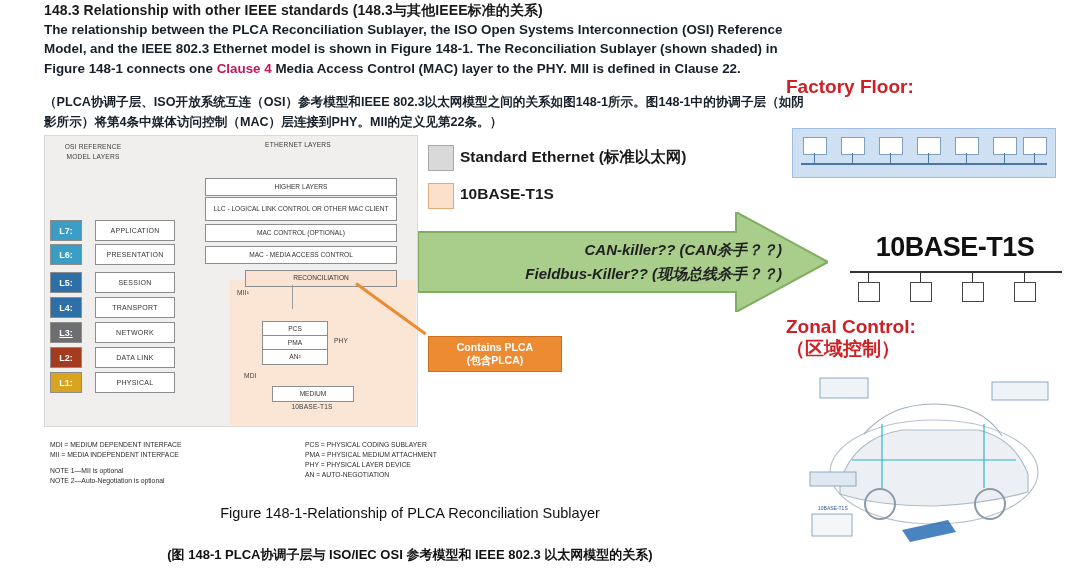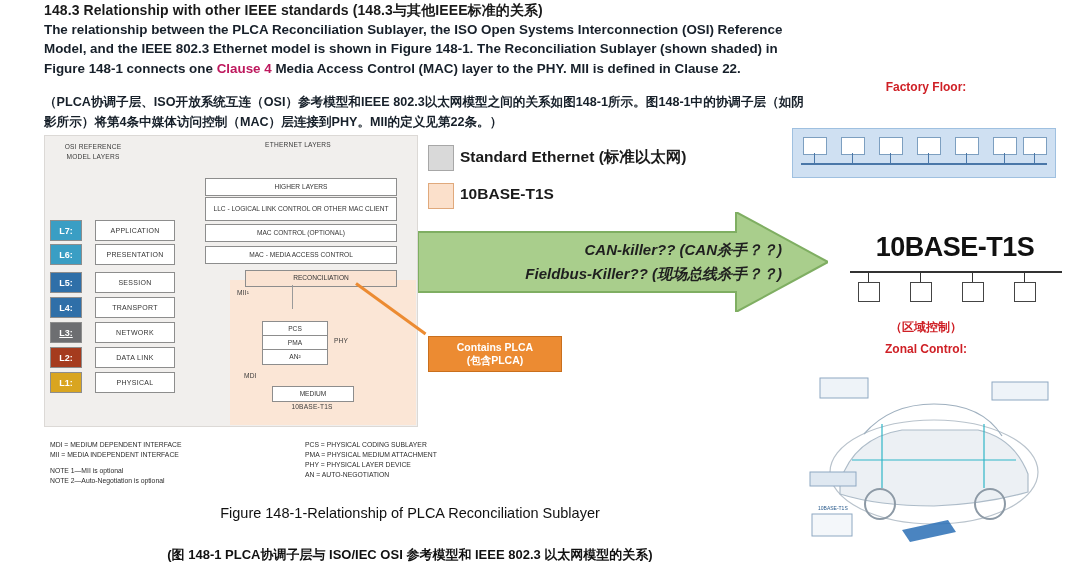--- a/index.html
+++ b/index.html
@@ -89,22 +89,22 @@
   
   #arrowwrap{left:418px;top:212px;width:410px;height:100px;}
   #arrowtext{
     left:452px;top:238px;width:330px;
     font-size:15px;font-weight:bold;font-style:italic;color:#1f1f1f;
     text-align:right;line-height:24px;
   }
 
   
   .redhead{
-    position:absolute;color:#cf2026;font-weight:bold;font-size:12px;
-    text-align:center;line-height:22px;
+    position:absolute;color:#cf2026;font-weight:bold;font-size:19px;
+    line-height:22px;
   }
   #factoryhead{left:786px;top:76px;width:280px;}
   #zonalhead{left:786px;top:316px;width:280px;}
 
   #factorybar{
     left:792px;top:128px;width:262px;height:48px;
     background:#cfe0f2;border:1px solid #9fc0e0;
   }
   #factorybar .node{
     position:absolute;top:8px;width:22px;height:16px;
@@ -252,22 +252,22 @@
   <div class="dnode" style="left:12px;"></div>
   <div class="dstem" style="left:74px;"></div>
   <div class="dnode" style="left:64px;"></div>
   <div class="dstem" style="left:126px;"></div>
   <div class="dnode" style="left:116px;"></div>
   <div class="dstem" style="left:178px;"></div>
   <div class="dnode" style="left:168px;"></div>
 </div>
 
 <div class="redhead" id="zonalhead">
+  <div>Zonal Control:</div>
   <div>（区域控制）</div>
-  <div>Zonal Control:</div>
 </div>
 
 <svg class="abs" id="carpanel" viewBox="0 0 250 196">
   <ellipse cx="128" cy="108" rx="104" ry="52" fill="none" stroke="#b9c3cc" stroke-width="1.2"></ellipse>
   <path d="M34 118 Q48 74 96 66 L172 66 Q208 74 222 110 L222 128 Q180 140 128 142 Q72 142 34 130 Z" fill="#e9eef3" stroke="#9fb0bf" stroke-width="1.2" opacity="0.85"></path>
   <path d="M58 70 Q84 40 128 40 Q176 40 196 72" fill="none" stroke="#9fb0bf" stroke-width="1.2"></path>
   <circle cx="74" cy="140" r="15" fill="none" stroke="#8d9aa6" stroke-width="2"></circle>
   <circle cx="184" cy="140" r="15" fill="none" stroke="#8d9aa6" stroke-width="2"></circle>
   <line x1="46" y1="96" x2="210" y2="96" stroke="#2fb6c7" stroke-width="1.2"></line>
   <line x1="76" y1="60" x2="76" y2="124" stroke="#2fb6c7" stroke-width="1.2"></line>

